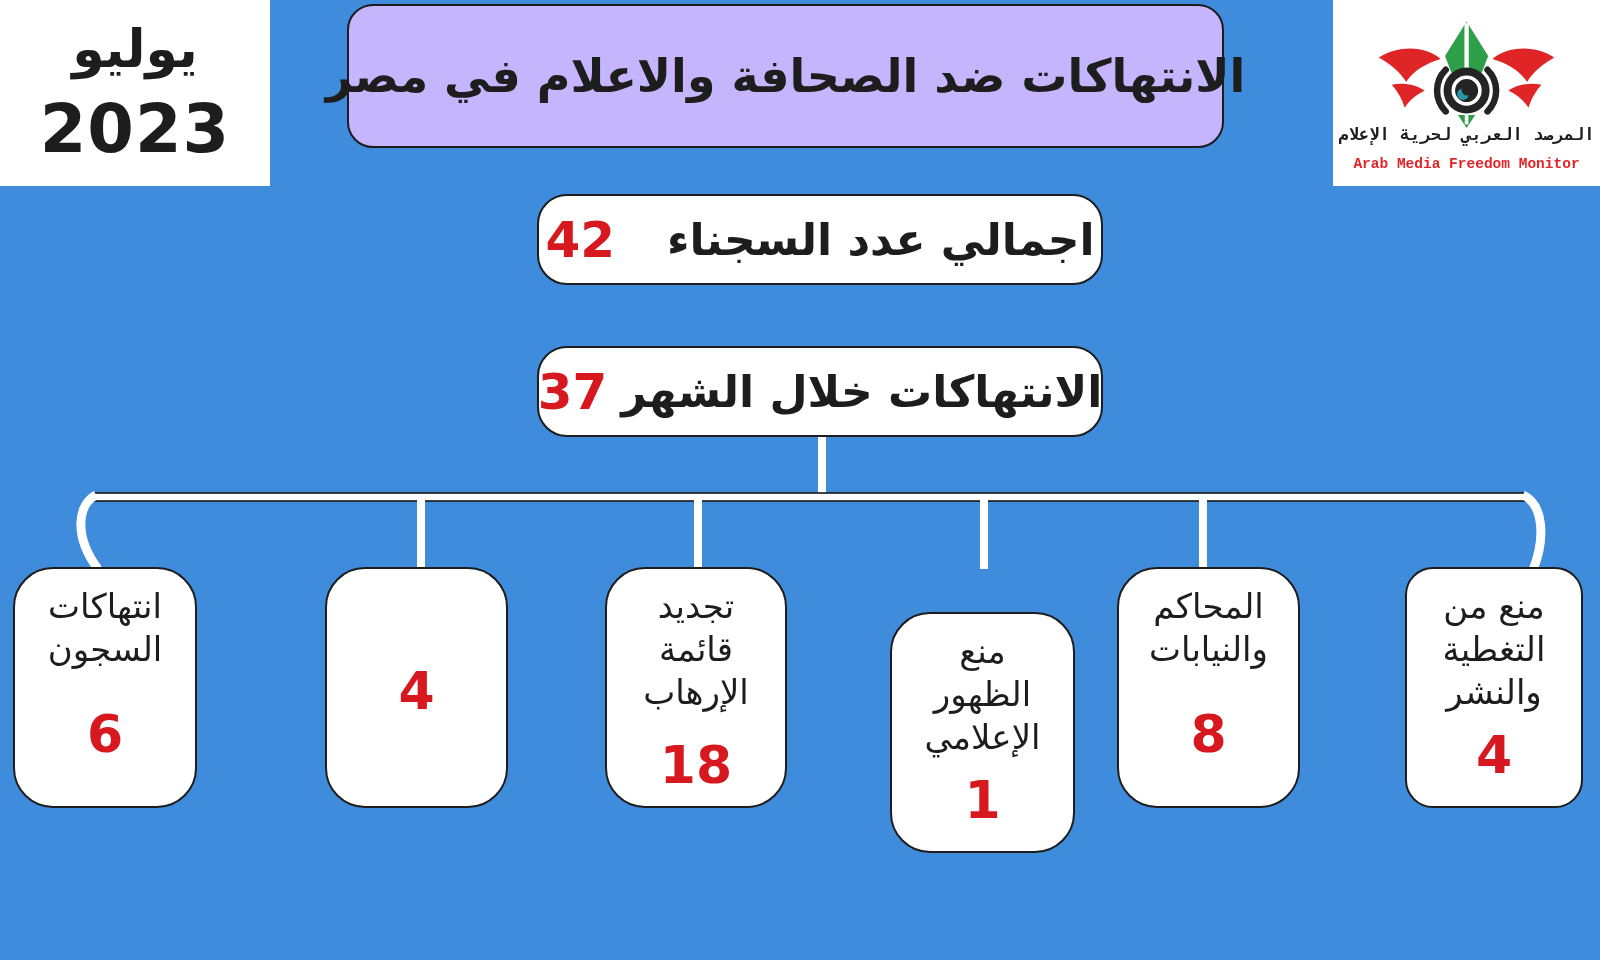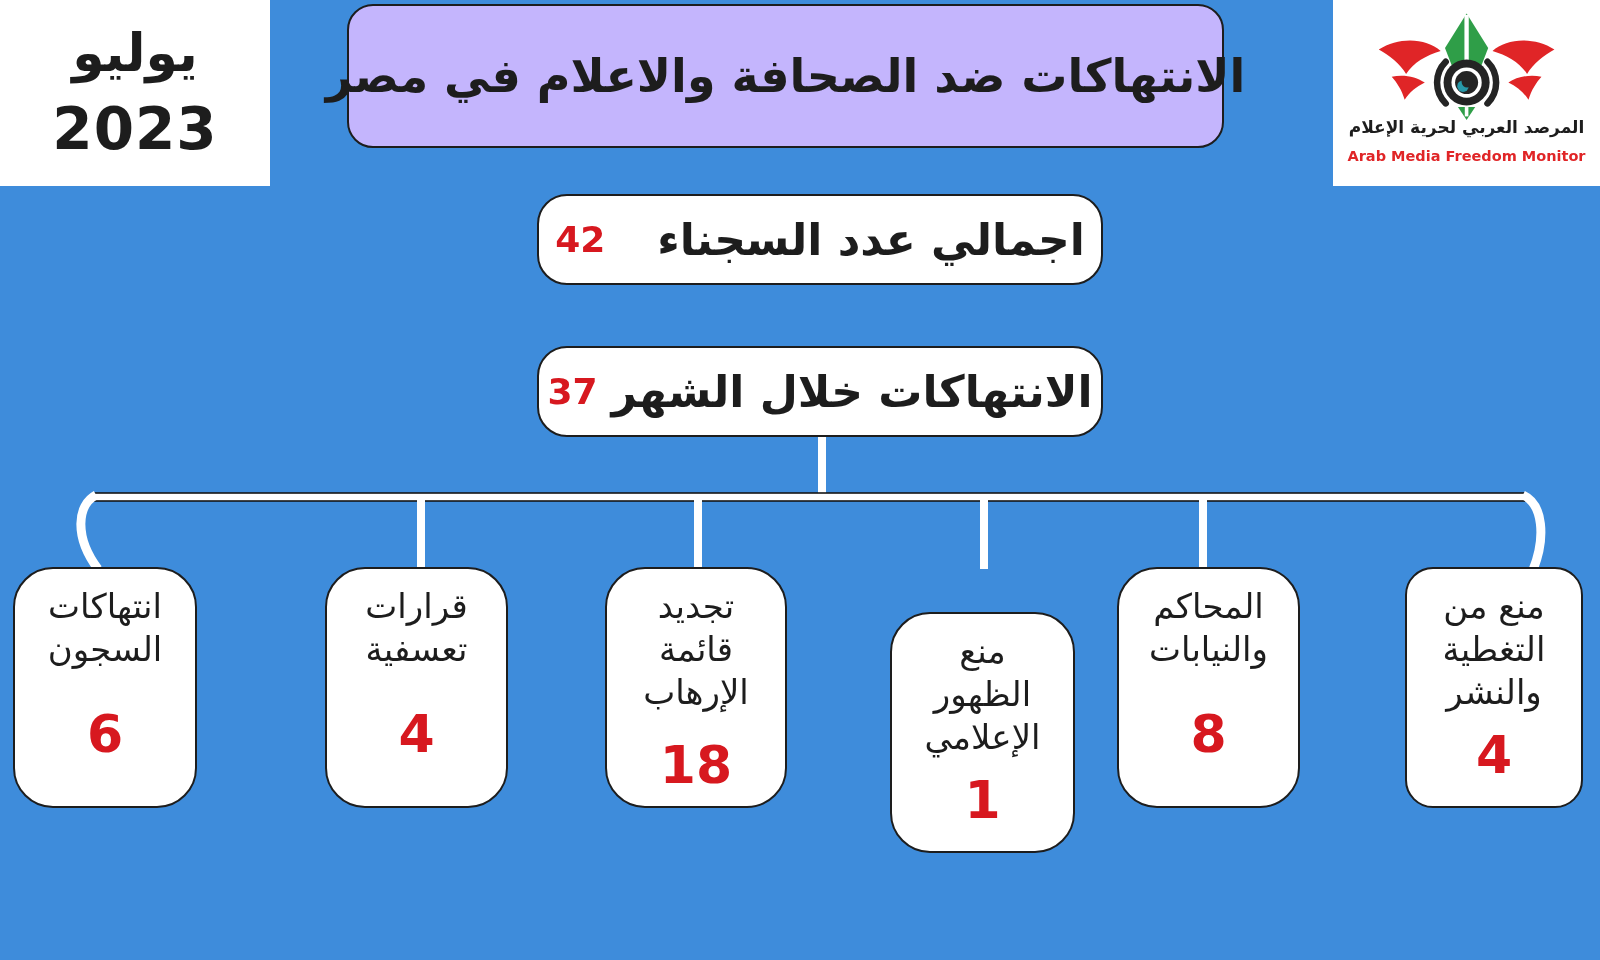--- a/index.html
+++ b/index.html
@@ -20,50 +20,51 @@
   }
   .canvas{position:absolute;inset:0;}
 
   
   .date-box{
     position:absolute;left:0;top:0;width:270px;height:186px;
     background:#fff;display:flex;flex-direction:column;
     align-items:center;justify-content:center;text-align:center;
   }
   .date-month{font-size:52px;font-weight:bold;line-height:1.05;}
-  .date-year{font-size:58px;font-weight:bold;line-height:1.05;margin-top:18px;letter-spacing:1px;}
+  .date-year{font-size:67px;font-weight:bold;line-height:1.05;margin-top:18px;letter-spacing:1px;}
 
   
   .title-box{
     position:absolute;left:347px;top:4px;width:877px;height:144px;
     background:#c4b5fd;border:2px solid var(--ink,#1d1d1d);border-radius:26px;
     display:flex;align-items:center;justify-content:center;
   }
   .title-text{font-size:46px;font-weight:bold;direction:rtl;white-space:nowrap;}
 
   
   .logo-box{
     position:absolute;left:1333px;top:0;width:267px;height:186px;
     background:#fff;display:flex;flex-direction:column;align-items:center;
-    padding-top:12px;
+    padding-top:20px;
+    font-family:Liberation Mono, monospace;
   }
   .logo-emblem{height:108px;flex:0 0 auto;}
   .logo-ar{font-size:17px;font-weight:bold;direction:rtl;line-height:1.15;margin-top:-2px;}
   .logo-en{font-size:14.5px;font-weight:bold;color:var(--logo-red,#e02527);margin-top:10px;white-space:nowrap;}
 
   
   .bar{
     position:absolute;left:537px;width:566px;height:91px;
     background:#fff;border:2px solid var(--ink,#1d1d1d);border-radius:30px;
     display:flex;align-items:center;justify-content:center;direction:rtl;
   }
   .bar-total{top:194px;gap:52px;}
   .bar-month{top:346px;gap:14px;}
   .bar-label{font-size:44px;font-weight:bold;white-space:nowrap;}
-  .bar-value{font-size:36px;font-weight:bold;color:var(--accent-red,#d7181f);}
+  .bar-value{font-size:50px;font-weight:bold;color:var(--accent-red,#d7181f);}
 
   
   .connectors{position:absolute;left:0;top:0;pointer-events:none;}
 
   
   .cat{
     position:absolute;top:567px;height:241px;
     background:#fff;border:2px solid var(--ink,#1d1d1d);border-radius:40px;
     display:flex;flex-direction:column;align-items:center;
     padding:16px 6px 10px;
@@ -147,22 +148,20 @@
   </div>
 
   <div class="cat cat-1">
     <div class="cat-label">انتهاكات
 السجون</div>
     <div class="cat-value-wrap">
       <span class="cat-value">6</span>
     </div>
   </div>
   <div class="cat cat-2">
-    <div class="cat-label">قرارات
-تعسفية</div>
     <div class="cat-value-wrap">
       <span class="cat-value">4</span>
     </div>
   </div>
   <div class="cat cat-3">
     <div class="cat-label">تجديد
 قائمة
 الإرهاب</div>
     <div class="cat-value-wrap">
       <span class="cat-value">18</span>

